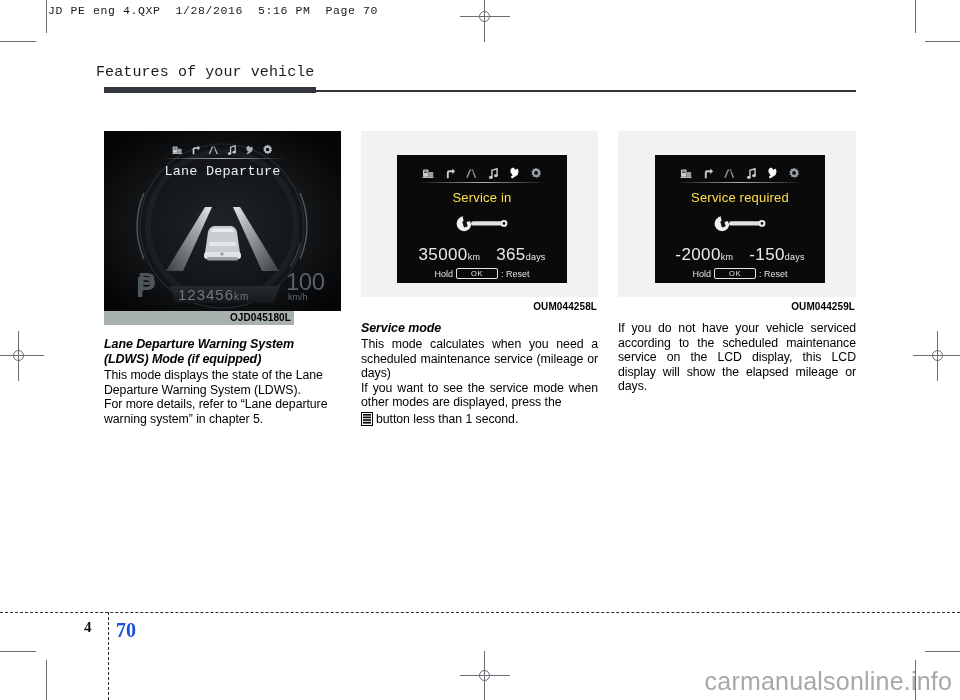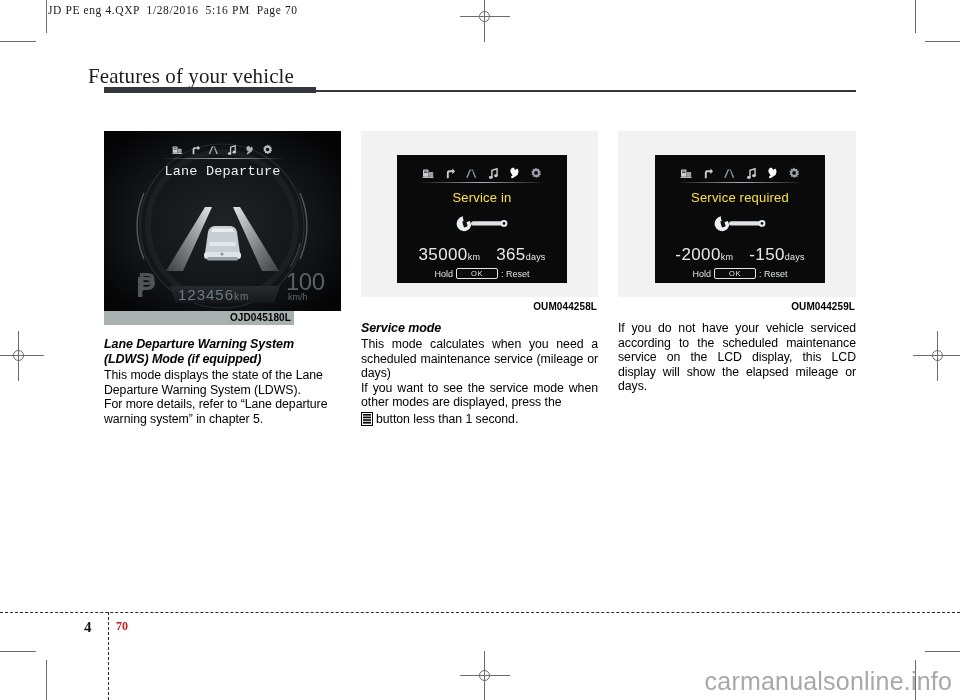--- a/index.html
+++ b/index.html
@@ -36,38 +36,38 @@
   }
   .reg-mark .h {
     position: absolute; top: 10px; left: -14px;
     width: 50px; height: 1px; background: #6b6b73;
   }
 
   
   .slug {
     position: absolute;
     left: 48px; top: 4px;
-    font-family: Liberation Serif, serif;
+    font-family: Liberation Mono, monospace;
     font-size: 11.5px;
     letter-spacing: 0.6px;
     color: #1a1a1a;
     white-space: pre;
   }
 
   
   .page {
     position: absolute;
     left: 0; top: 0;
     width: 960px; height: 700px;
   }
   .chapter-title {
     position: absolute;
-    left: 88px; top: 64px;
-    font-family: Liberation Serif, serif;
-    font-size: 21px;
+    left: 96px; top: 64px;
+    font-family: Liberation Mono, monospace;
+    font-size: 15px;
     color: #1d1d1f;
     letter-spacing: 0.1px;
   }
   .rule-thick {
     position: absolute;
     left: 104px; top: 87px;
     width: 212px; height: 6px;
     background: #33363c;
   }
   .rule-thin {
@@ -227,23 +227,23 @@
     left: 84px; top: 619px;
     font-family: "Liberation Serif", serif;
     font-size: 15px;
     font-weight: bold;
     color: #111;
   }
   .foot-page {
     position: absolute;
     left: 116px; top: 619px;
     font-family: "Liberation Serif", serif;
-    font-size: 12px;
+    font-size: 20px;
     font-weight: bold;
-    color: #b91c1c;
+    color: #1d4ed8;
   }
   .watermark {
     position: absolute;
     right: 8px; bottom: 4px;
     font-size: 25px;
     color: #a8a8a8;
     letter-spacing: .2px;
   }
 </style>
 </head>

